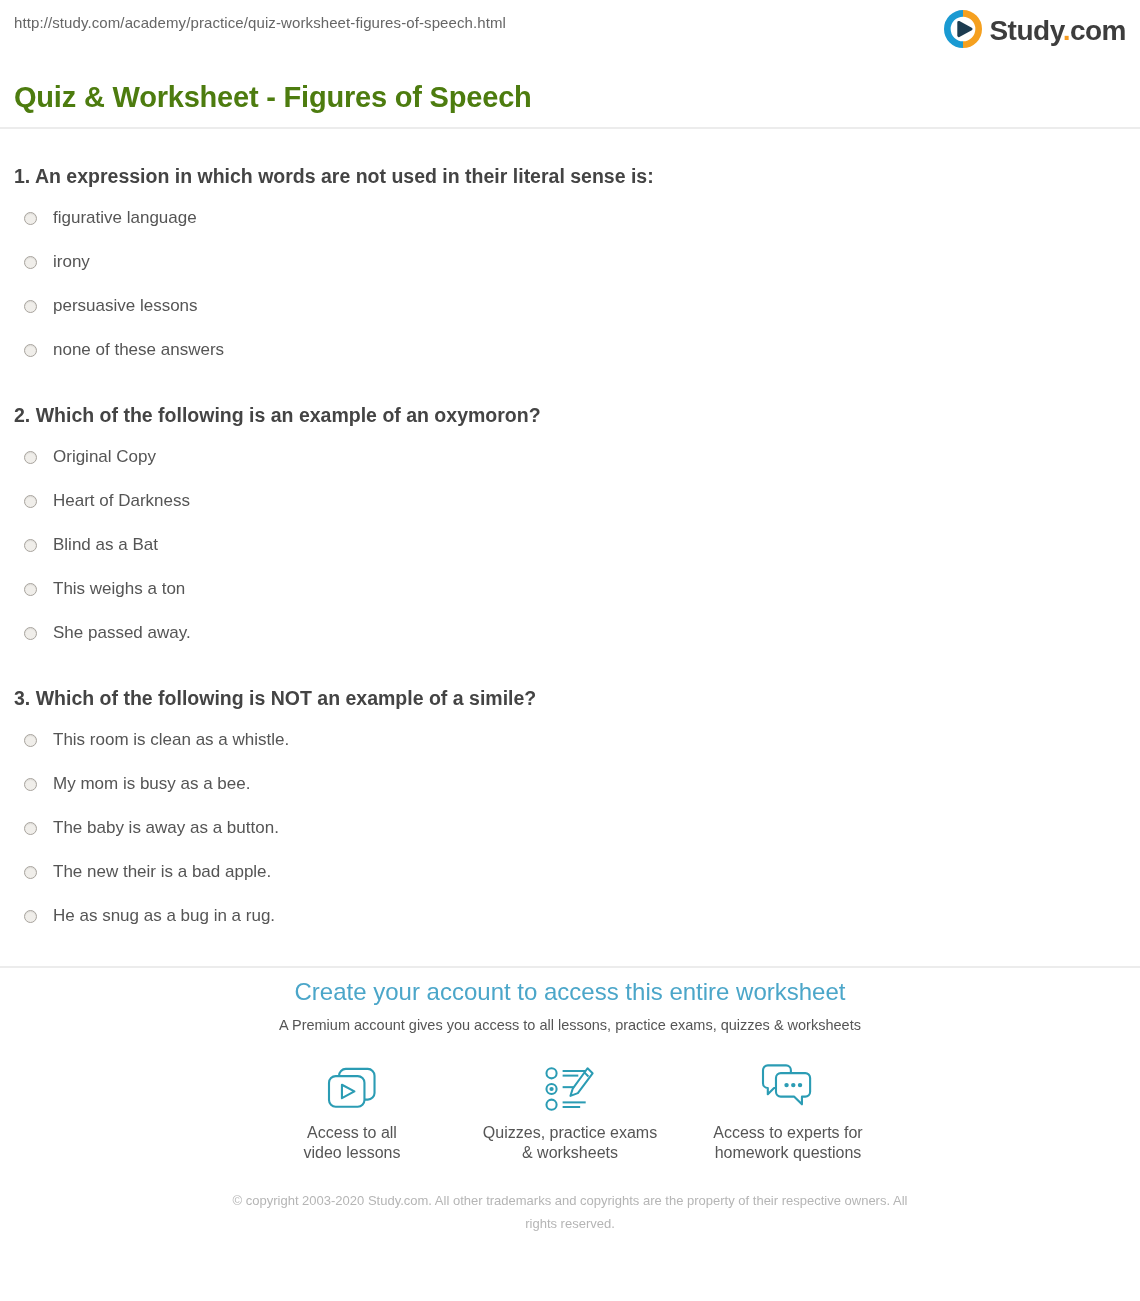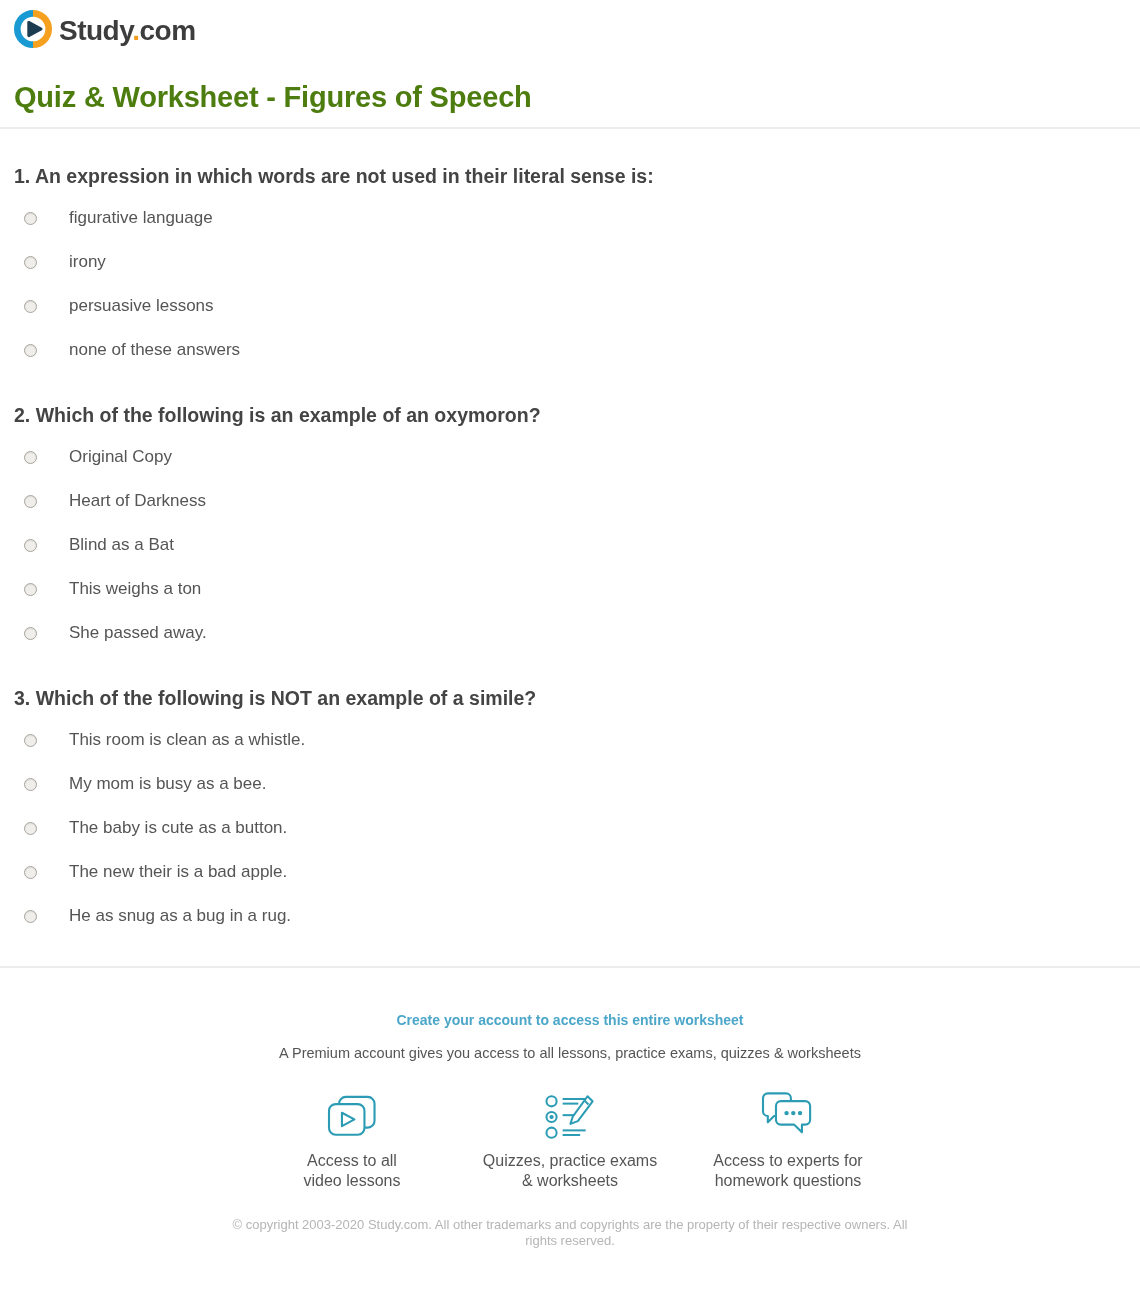--- a/index.html
+++ b/index.html
@@ -17,40 +17,41 @@
   .logo-text { font-size:28px; font-weight:700; color:#3d3d3d; letter-spacing:-0.5px; }
   .logo-text .dot { color:#f59b20; }
 
   
   h1.page-title { font-size:29px; font-weight:700; color:#4d7c0f; margin:28px 0 0 0; line-height:34px; letter-spacing:-0.2px; }
   .divider { border:none; border-top:2px solid #ececec; margin:13px -14px 0 -14px; }
 
   
   .question h2 { font-size:19.5px; font-weight:700; color:#444; margin:35px 0 8px 0; line-height:24px; }
   .question.q-next h2 { margin-top:31px; }
-  .option { display:flex; align-items:center; height:44px; gap:32px; padding-left:10px; cursor:pointer; }
+  .option { display:flex; align-items:center; height:44px; gap:16px; padding-left:10px; cursor:pointer; }
   .radio { width:11px; height:11px; border-radius:50%; border:1px solid #a8a49e; background:#f0eeea; flex:0 0 auto; box-shadow:inset 0 1px 1px rgba(0,0,0,0.08); }
   .option-label { font-size:17px; color:#555; }
 
   
   .divider2 { border:none; border-top:2px solid #ececec; margin:28px -14px 0 -14px; }
-  .signup-heading { text-align:center; font-size:14px; font-weight:700; color:#4ba6c9; margin-top:36px; line-height:32px; cursor:pointer; }
+  .signup-heading { text-align:center; font-size:24px; font-weight:400; color:#4ba6c9; margin-top:8px; line-height:32px; cursor:pointer; }
   .signup-sub { text-align:center; font-size:14.5px; color:#555; margin-top:7px; line-height:20px; }
   .features { display:flex; justify-content:center; margin-top:26px; }
   .feature { width:218px; text-align:center; }
   .feature .icon-box { height:52px; display:flex; align-items:flex-end; justify-content:center; }
   .feature .label { margin-top:10px; font-size:16px; color:#555; line-height:20px; }
-  .copyright { text-align:center; font-size:13px; color:#b5b5b5; line-height:16px; max-width:710px; margin:26px auto 4px auto; }
+  .copyright { text-align:center; font-size:13px; color:#b5b5b5; line-height:23px; max-width:710px; margin:26px auto 4px auto; }
 </style>
 </head>
 <body>
 
 <div class="page">
 
   <div class="header">
+    <div class="url">http://study.com/academy/practice/quiz-worksheet-figures-of-speech.html</div>
     <div class="logo">
       <span>
         <svg width="38" height="38" viewBox="0 0 40 40">
           <path d="M 20 3.5 A 16.5 16.5 0 0 0 20 36.5" fill="none" stroke="#1a9ad2" stroke-width="7"></path>
           <path d="M 20 3.5 A 16.5 16.5 0 0 1 20 36.5" fill="none" stroke="#f5a01f" stroke-width="7"></path>
           <polygon points="15.5,13 28.5,20 15.5,27" fill="#1c3c50" stroke="#1c3c50" stroke-width="3" stroke-linejoin="round"></polygon>
         </svg>
       </span>
       <span class="logo-text"><span>Study</span><span class="dot">.</span><span>com</span></span>
     </div>
@@ -108,21 +109,21 @@
     <div class="option">
       <span class="radio"></span>
       <span class="option-label">This room is clean as a whistle.</span>
     </div>
     <div class="option">
       <span class="radio"></span>
       <span class="option-label">My mom is busy as a bee.</span>
     </div>
     <div class="option">
       <span class="radio"></span>
-      <span class="option-label">The baby is cute as a button.</span>
+      <span class="option-label">The baby is away as a button.</span>
     </div>
     <div class="option">
       <span class="radio"></span>
       <span class="option-label">The new their is a bad apple.</span>
     </div>
     <div class="option">
       <span class="radio"></span>
       <span class="option-label">He as snug as a bug in a rug.</span>
     </div>
   </div>

